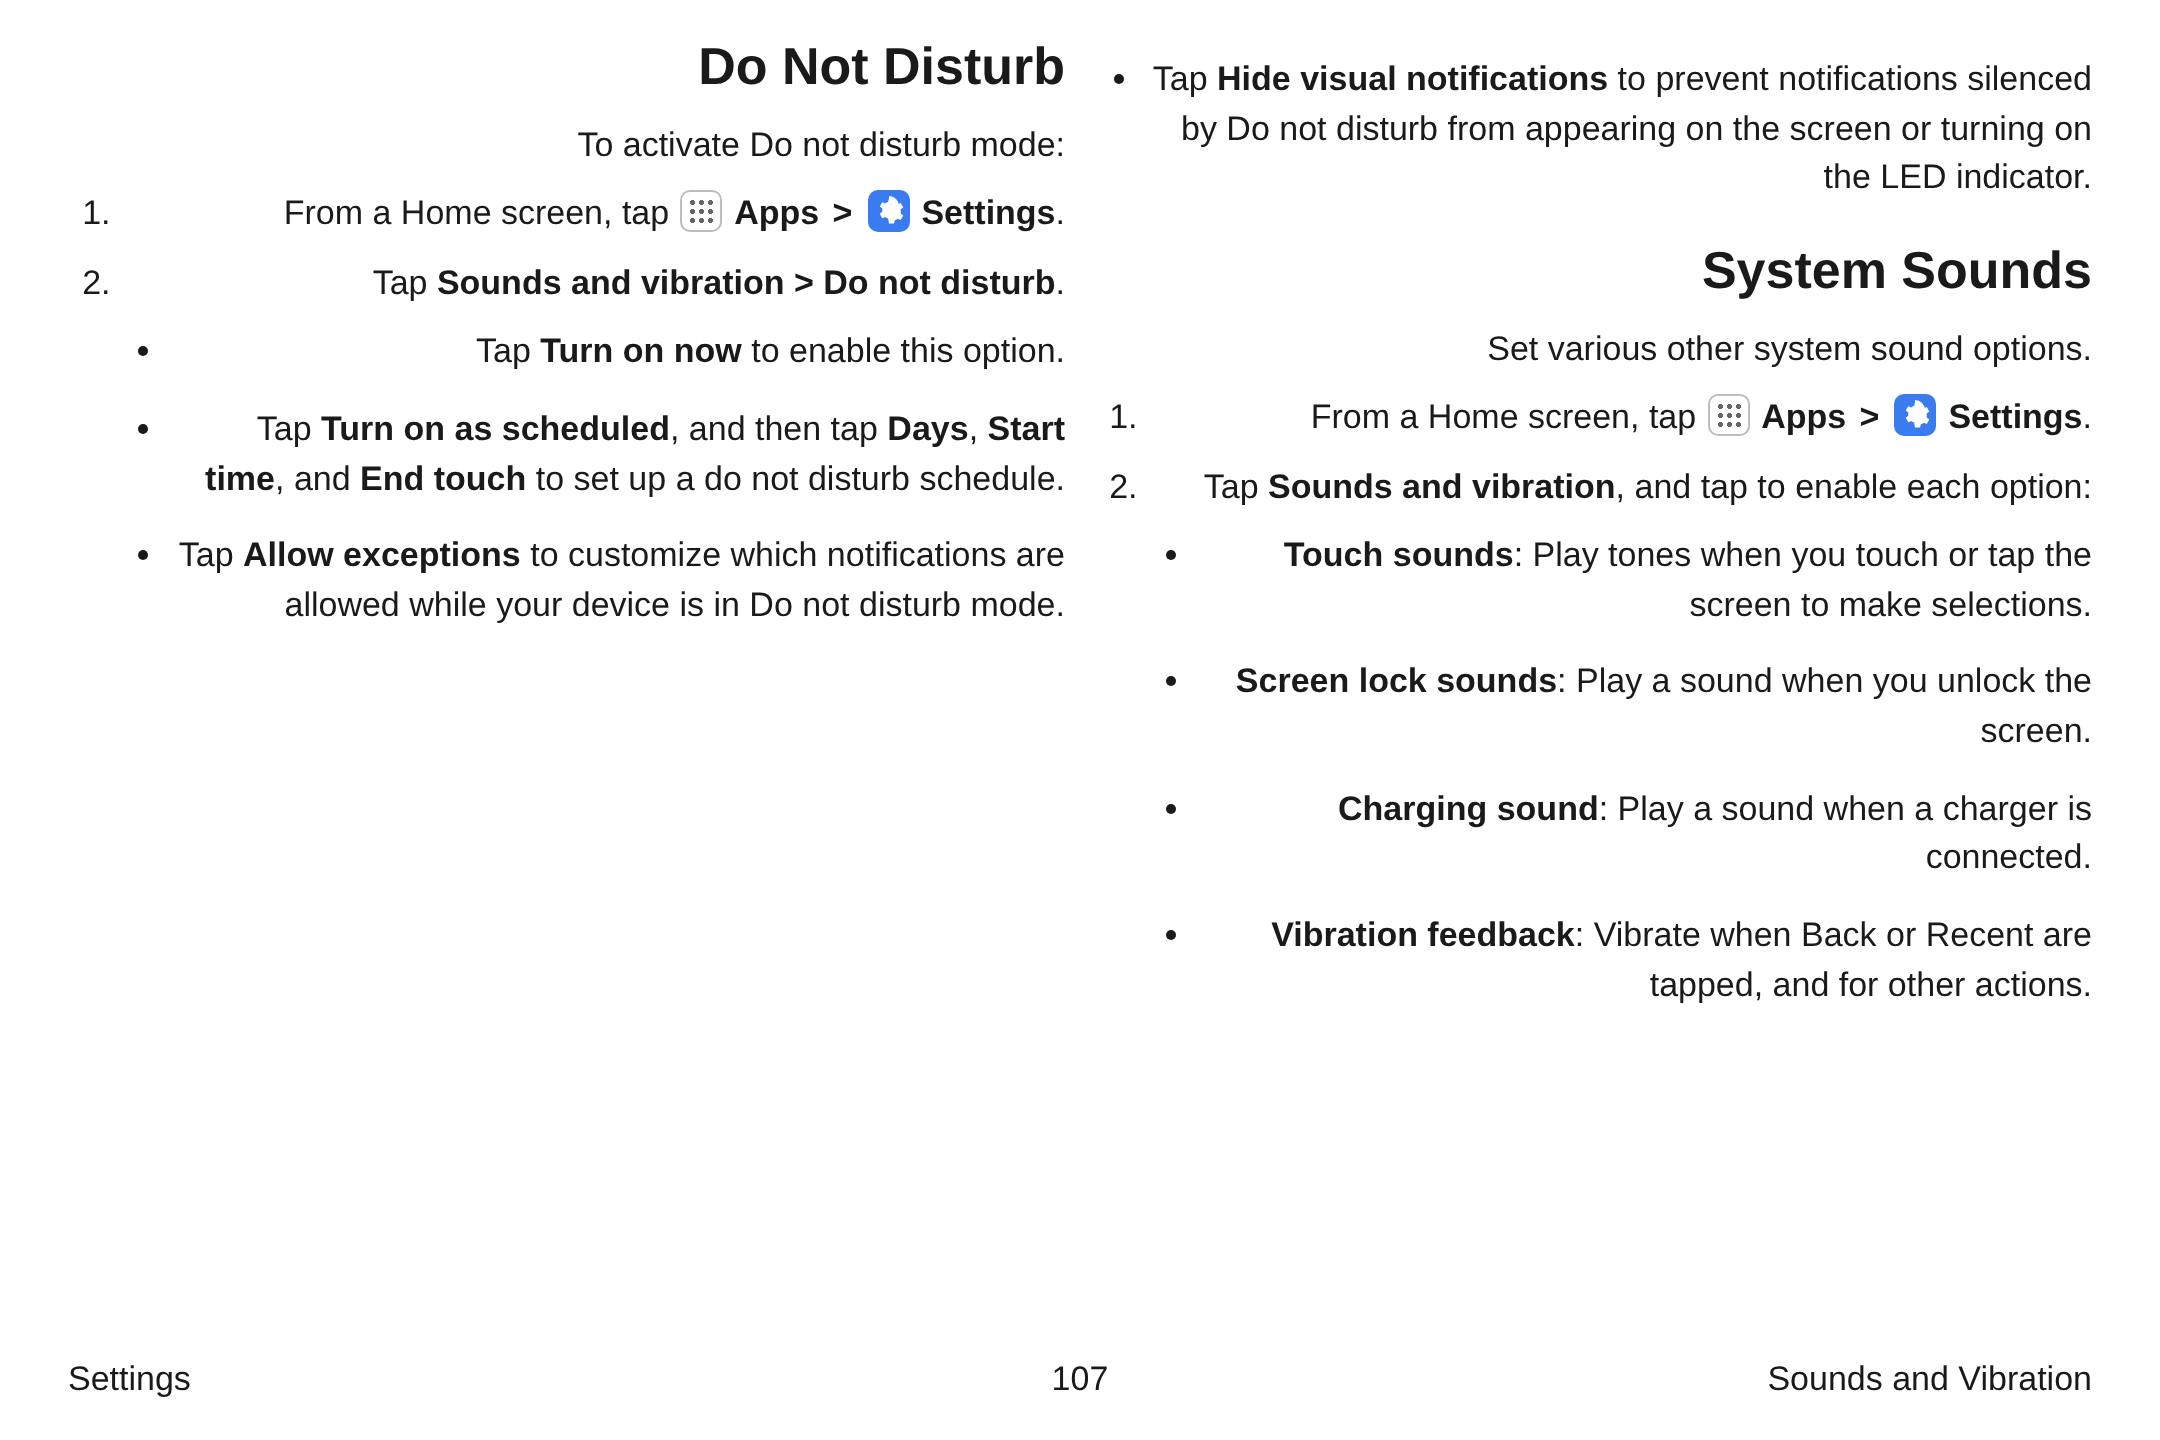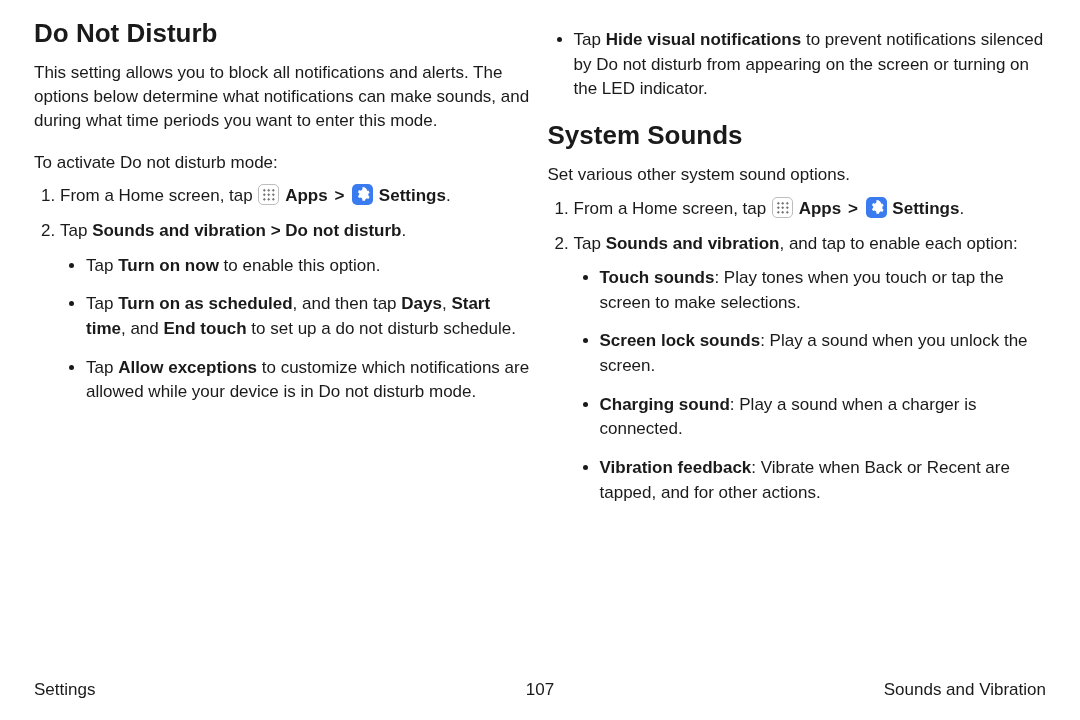--- a/index.html
+++ b/index.html
@@ -10,20 +10,21 @@
     color: #1a1a1a;
     padding: 18px 34px 20px 34px;
     display: flex;
     flex-direction: column;
     position: relative;
   }
   .columns {
     display: flex;
     gap: 15px;
     flex: 1;
+    text-align: right;
   }
   .col {
     flex: 1;
   }
   h2.sec-title {
     font-size: 26px;
     font-weight: 700;
     margin-bottom: 12px;
     line-height: 1.2;
   }
@@ -104,21 +105,20 @@
   .sys-title {
     margin-top: 18px;
   }
 </style>
 </head>
 <body>
 
 <div class="columns">
   <div class="col">
     <h2 class="sec-title">Do Not Disturb</h2>
-    <p class="intro">This setting allows you to block all notifications and alerts. The options below determine what notifications can make sounds, and during what time periods you want to enter this mode.</p>
     <p class="lead">To activate Do not disturb mode:</p>
     <ol class="steps">
       <li>
         <span>From a Home screen, tap </span>
         <span class="icon-apps"></span>
         <span class="bold">Apps</span>
         <span class="chev">&gt;</span>
         <span class="icon-settings"><svg width="15" height="15" viewBox="0 0 24 24">
               <path class="gear-path" d="M12 8a4 4 0 100 8 4 4 0 000-16zm9.4 4a7.7 7.7 0 00-.1-1.3l2.1-1.6-2-3.5-2.5 1a8 8 0 00-2.2-1.3L16 2h-4l-.7 2.6a8 8 0 00-2.2 1.3l-2.5-1-2 3.5 2.1 1.6a7.7 7.7 0 000 2.6l-2.1 1.6 2 3.5 2.5-1a8 8 0 002.2 1.3L12 22h4l.7-2.6a8 8 0 002.2-1.3l2.5 1 2-3.5-2.1-1.6c.1-.4.1-.9.1-1.3z"></path>
             </svg></span>

